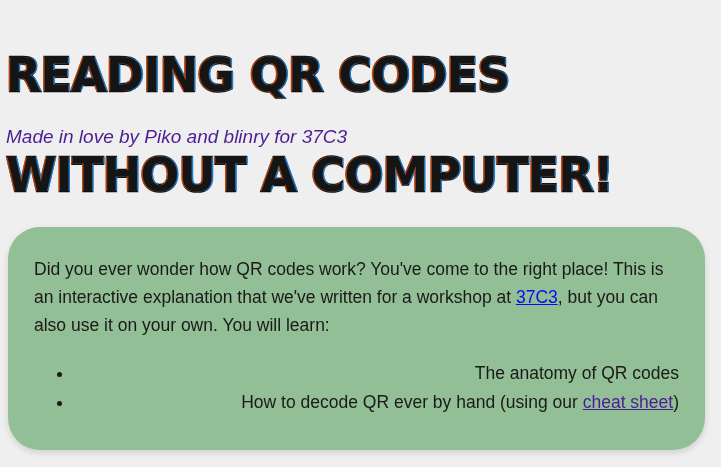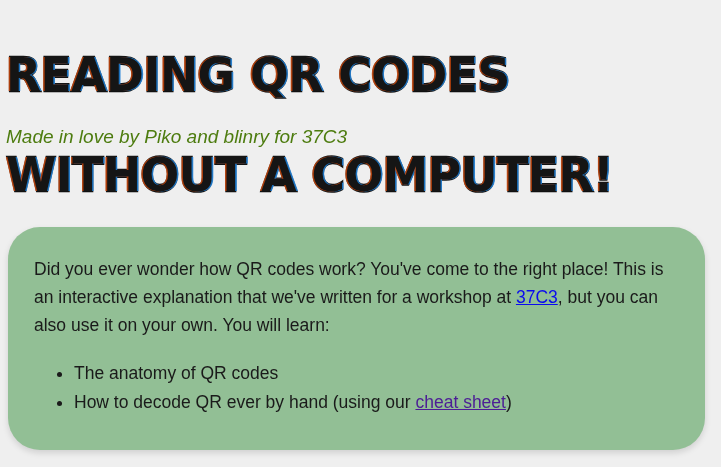--- a/index.html
+++ b/index.html
@@ -55,21 +55,21 @@
   
   .subtitle {
     position: absolute;
     left: 6px;
     top: 125px;
     margin: 0;
     font-family: "Liberation Sans", sans-serif;
     font-style: italic;
     font-size: 19px;
     line-height: 24px;
-    color: #4d7c0f;
+    color: #4c1d95;
   }
 
   
   .callout {
     position: absolute;
     left: 8px;
     top: 227px;
     width: 697px;
     height: 223px;
     box-sizing: border-box;
@@ -89,20 +89,21 @@
 
   .callout ul {
     margin: 20px 0 0 0;
     padding: 0 0 0 40px;
     list-style-type: disc;
   }
   .callout li {
     font-size: 17.5px;
     line-height: 29px;
     color: #1a1a1a;
+    text-align: right;
   }
 
   a.link-unvisited {
     color: #0b0bee;
     text-decoration: underline;
   }
   a.link-visited {
     color: #4c1d95;
     text-decoration: underline;
   }

